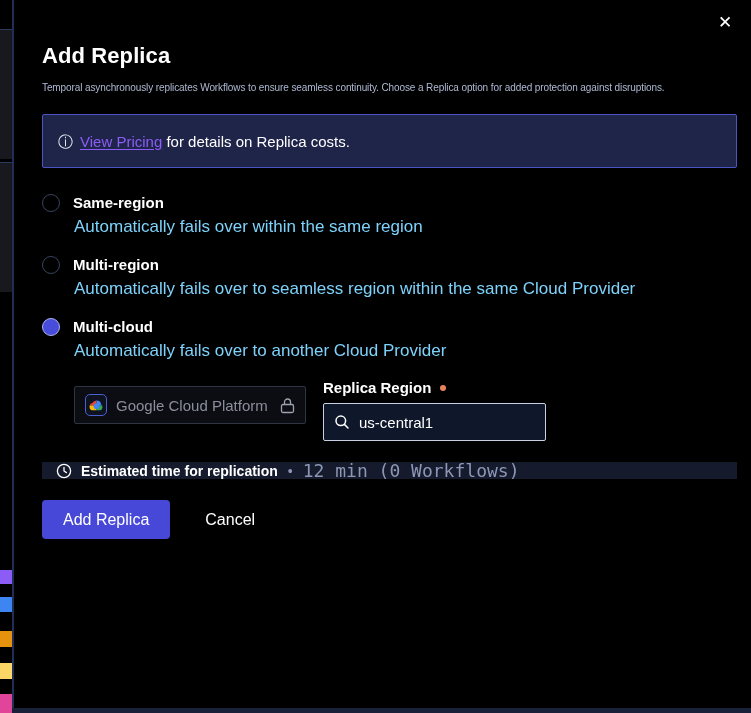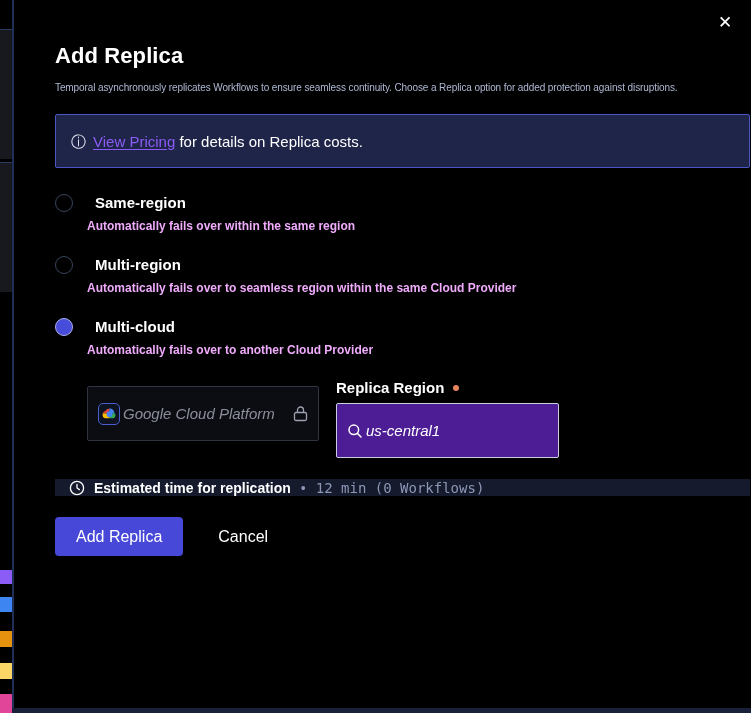--- a/index.html
+++ b/index.html
@@ -35,70 +35,70 @@
   
   .modal{
     position:absolute;left:12px;top:0;width:739px;height:708px;
     background:#000;border-left:2px solid #1f2f55;z-index:2;
   }
   .close-btn{
     position:absolute;top:8px;right:12px;width:28px;height:28px;
     display:flex;align-items:center;justify-content:center;
     font-size:17px;color:#fff;cursor:pointer;font-weight:400;
   }
-  .content{padding:0 20px 0 41px;}
+  .content{padding:0 20px 0 28px;}
   h1.title{margin-top:44px;font-size:22px;line-height:24px;font-weight:700;letter-spacing:.1px;}
   .desc{margin-top:9px;font-size:10px;line-height:21px;color:var(--desc-text);width:692px;letter-spacing:-.1px;}
   
   .banner{
     margin-top:16px;width:695px;height:54px;
     background:var(--banner-bg);border:1px solid var(--banner-border);border-radius:2px;
     display:flex;align-items:center;padding:0 15px;font-size:15px;gap:7px;
   }
   .banner .info-glyph{font-size:15px;line-height:1;color:#e8eaf2;}
   .banner a.link, .underline-link{color:#8b5cf6;text-decoration:underline;text-underline-offset:2px;cursor:pointer;}
   
   .options{margin-top:26px;}
   .option{margin-bottom:21px;}
-  .option-head{display:flex;align-items:flex-start;gap:22px;cursor:pointer;}
+  .option-head{display:flex;align-items:flex-start;gap:13px;cursor:pointer;}
   .radio{
     width:18px;height:18px;border-radius:50%;flex:0 0 18px;
     border:1.5px solid #39445f;background:transparent;
   }
   .radio.selected{background:var(--selected-radio);border:1.5px solid #aab0ea;}
   .option-label{font-size:15px;font-weight:700;line-height:18px;}
-  .option-desc{margin:6px 0 0 32px;font-size:12px;line-height:17px;color:#f0abfc;font-weight:bold;}
+  .option-desc{margin:6px 0 0 32px;font-size:17px;line-height:17px;color:#7dd3fc;}
   
   .form-row{margin:20px 0 0 32px;display:flex;}
   .field-col.cp{width:232px;}
   .field-col.rr{width:223px;margin-left:17px;}
   .field-label{font-size:15px;font-weight:700;line-height:17px;display:flex;align-items:center;}
   .req-dot{display:inline-block;width:6px;height:6px;border-radius:50%;background:var(--required-dot);margin-left:9px;}
   .field-box{
-    margin-top:7px;height:55px;border-radius:2px;display:flex;align-items:center;
-    padding:0 10px;gap:3px;font-style:italic;
+    margin-top:7px;height:38px;border-radius:2px;display:flex;align-items:center;
+    padding:0 10px;gap:9px;
   }
   .field-box.locked{background:#0c0d12;border:1px solid #2e3442;color:#8b8f9c;}
-  .field-box.search{background:#4c1d95;border:1px solid #c8cfe0;color:#fff;cursor:text;}
+  .field-box.search{background:#0f172a;border:1px solid #c8cfe0;color:#fff;cursor:text;}
   .field-value{font-size:15px;white-space:nowrap;}
   .gcp-badge{
     width:22px;height:22px;border:1px solid #4a5fd0;border-radius:5px;background:#0e1322;
     display:flex;align-items:center;justify-content:center;flex:0 0 22px;
   }
   .lock-wrap{margin-left:auto;display:flex;align-items:center;}
   
   .note{margin:16px 0 0 32px;font-size:13.5px;line-height:16px;color:#fff;}
   
   .estimate{
     margin-top:21px;width:695px;height:17px;background:var(--estimate-bg);
     display:flex;align-items:center;padding:0 14px;gap:9px;
   }
   .estimate-label{font-size:14px;font-weight:700;}
   .estimate-sep{color:var(--estimate-text);font-size:14px;margin:0 1px;}
-  .estimate-value{font-family:"DejaVu Sans Mono","Liberation Mono",monospace;font-size:14px;color:var(--estimate-text);letter-spacing:0;}
+  .estimate-value{font-family:"DejaVu Sans Mono","Liberation Mono",monospace;font-size:18px;color:var(--estimate-text);letter-spacing:0;}
   
   .actions{margin-top:21px;display:flex;align-items:center;}
   .btn-primary{
     height:39px;padding:0 21px;background:var(--accent);border:none;border-radius:4px;
     color:#fff;font-size:16px;font-family:inherit;cursor:pointer;
   }
   .btn-text{
     margin-left:25px;background:none;border:none;color:#fff;font-size:16px;
     font-family:inherit;cursor:pointer;padding:0 10px;height:39px;
   }

